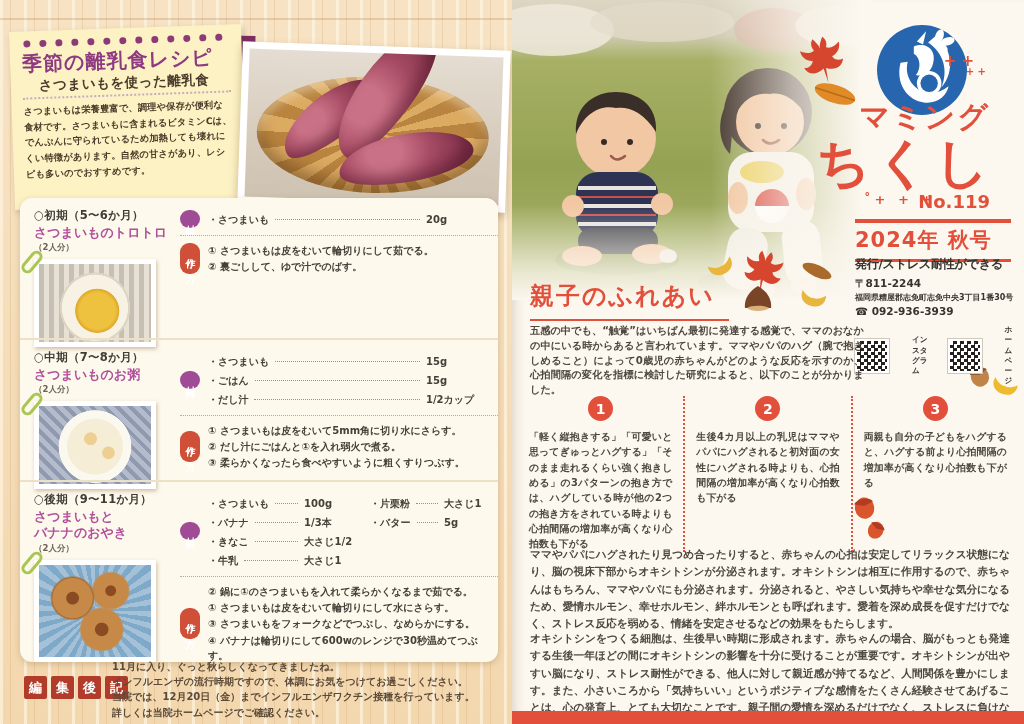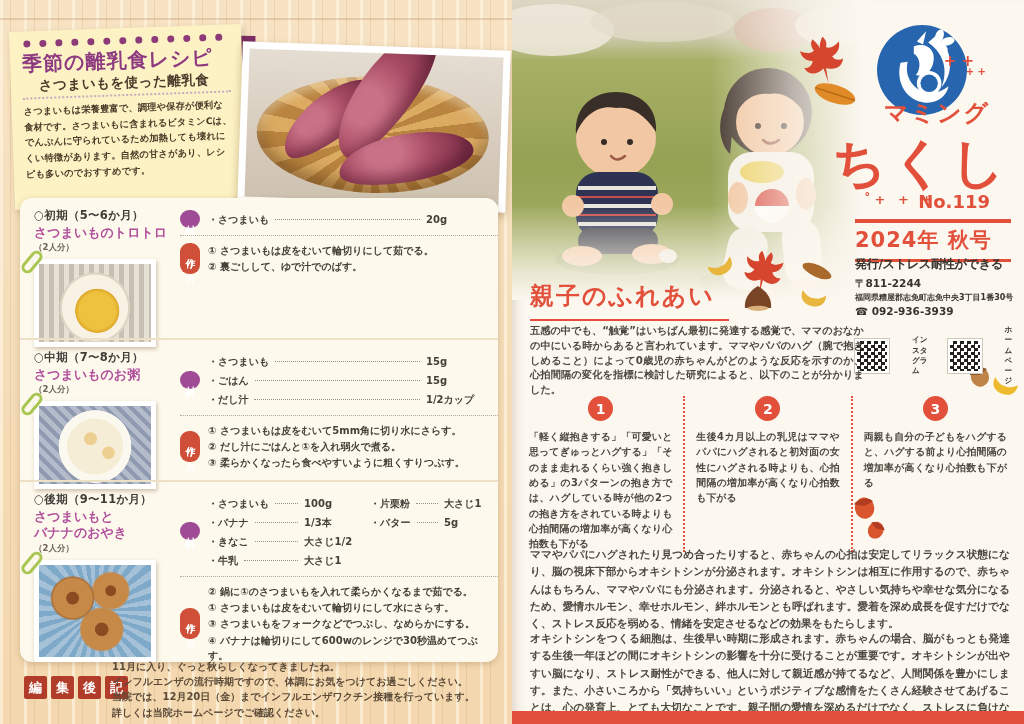--- a/index.html
+++ b/index.html
@@ -101,22 +101,22 @@
   
   .page-right{position:absolute;left:512px;top:0;width:512px;height:724px;background:#fcf7ef;
         box-shadow:inset 10px 0 14px -10px rgba(80,50,20,.25);}
   .kids-photo{position:absolute;left:0;top:0;width:360px;height:300px;overflow:hidden;}
   .fade{position:absolute;inset:0;pointer-events:none;background:
      linear-gradient(90deg,rgba(252,247,239,0) 55%,rgba(252,247,239,.65) 78%,#fcf7ef 97%),
      linear-gradient(180deg,rgba(252,247,239,0) 68%,rgba(252,247,239,.75) 90%,#fcf7ef 100%);}
   .deco{position:absolute;}
 
   .logo{position:absolute;left:364px;top:24px;width:92px;height:92px;}
-  .mast-title1{position:absolute;right:34px;top:97px;font-size:24px;font-weight:900;color:#e2503b;letter-spacing:2px;}
-  .mast-title2{position:absolute;right:14px;top:128px;font-size:53px;font-weight:900;color:#e2503b;letter-spacing:5px;}
+  .mast-title1{position:absolute;right:34px;top:97px;font-size:30px;font-weight:900;color:#e2503b;letter-spacing:2px;}
+  .mast-title2{position:absolute;right:30px;top:128px;font-size:53px;font-weight:900;color:#e2503b;letter-spacing:5px;}
   .mast-no{position:absolute;right:34px;top:191px;font-size:18px;font-weight:800;color:#e2503b;}
   .sparkle{position:absolute;color:#e2503b;font-weight:900;}
   .sp1{right:50px;top:52px;font-size:15px;}
   .sp2{right:38px;top:66px;font-size:10px;}
   .sp3{left:352px;top:192px;font-size:13px;letter-spacing:4px;}
   .edition{position:absolute;left:343px;top:219px;width:156px;color:#e2503b;
         font-size:21px;font-weight:900;letter-spacing:1px;border-top:4px solid #e2503b;
         border-bottom:3px solid #e2503b;padding:3px 0 5px;}
   .pub{position:absolute;left:343px;top:256px;width:164px;color:#37332e;}
   .pub-name{font-size:12.3px;font-weight:900;letter-spacing:-.5px;}

